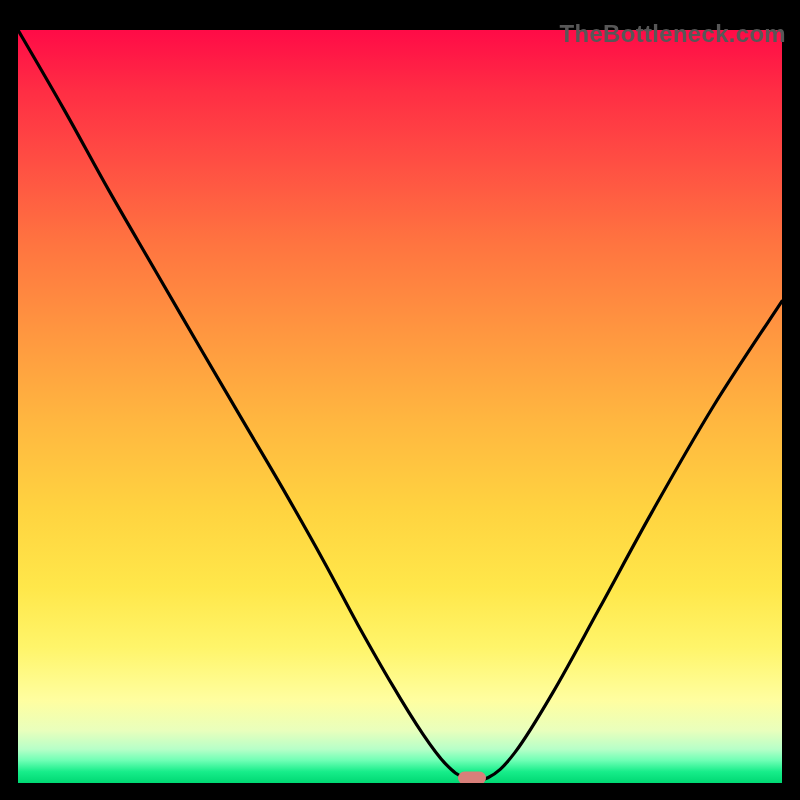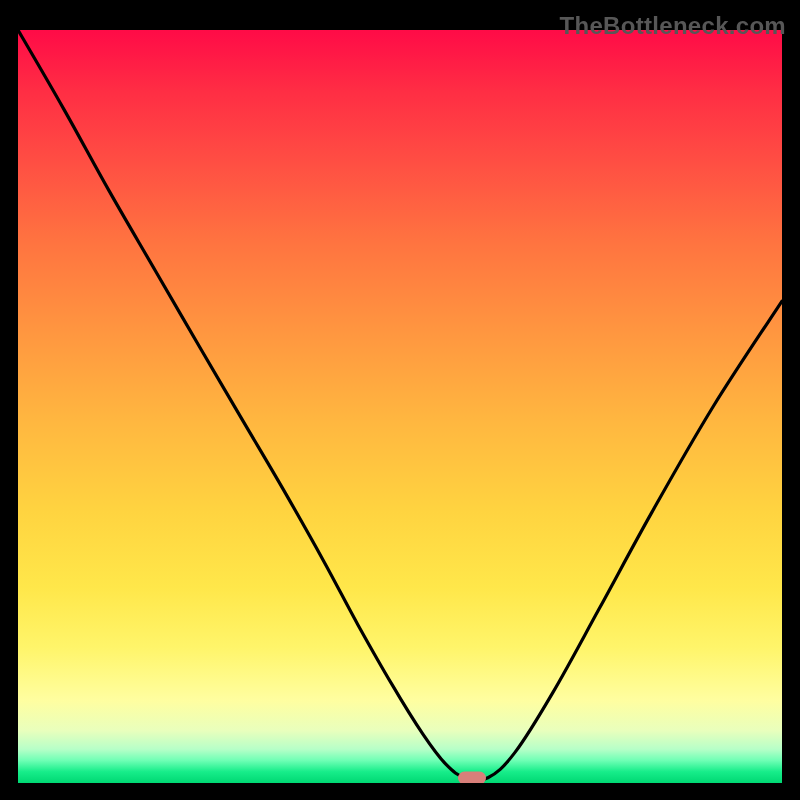--- a/index.html
+++ b/index.html
@@ -12,21 +12,21 @@
     font-family: Arial, Helvetica, sans-serif;
   }
   .frame {
     position: relative;
     width: 800px;
     height: 800px;
     background: #000;
   }
   .watermark {
     position: absolute;
-    top: 12px;
+    top: 20px;
     right: 14px;
     font-size: 24px;
     font-weight: 600;
     color: #575757;
     letter-spacing: 0.3px;
     z-index: 10;
   }
   .plot {
     position: absolute;
     left: 18px;

